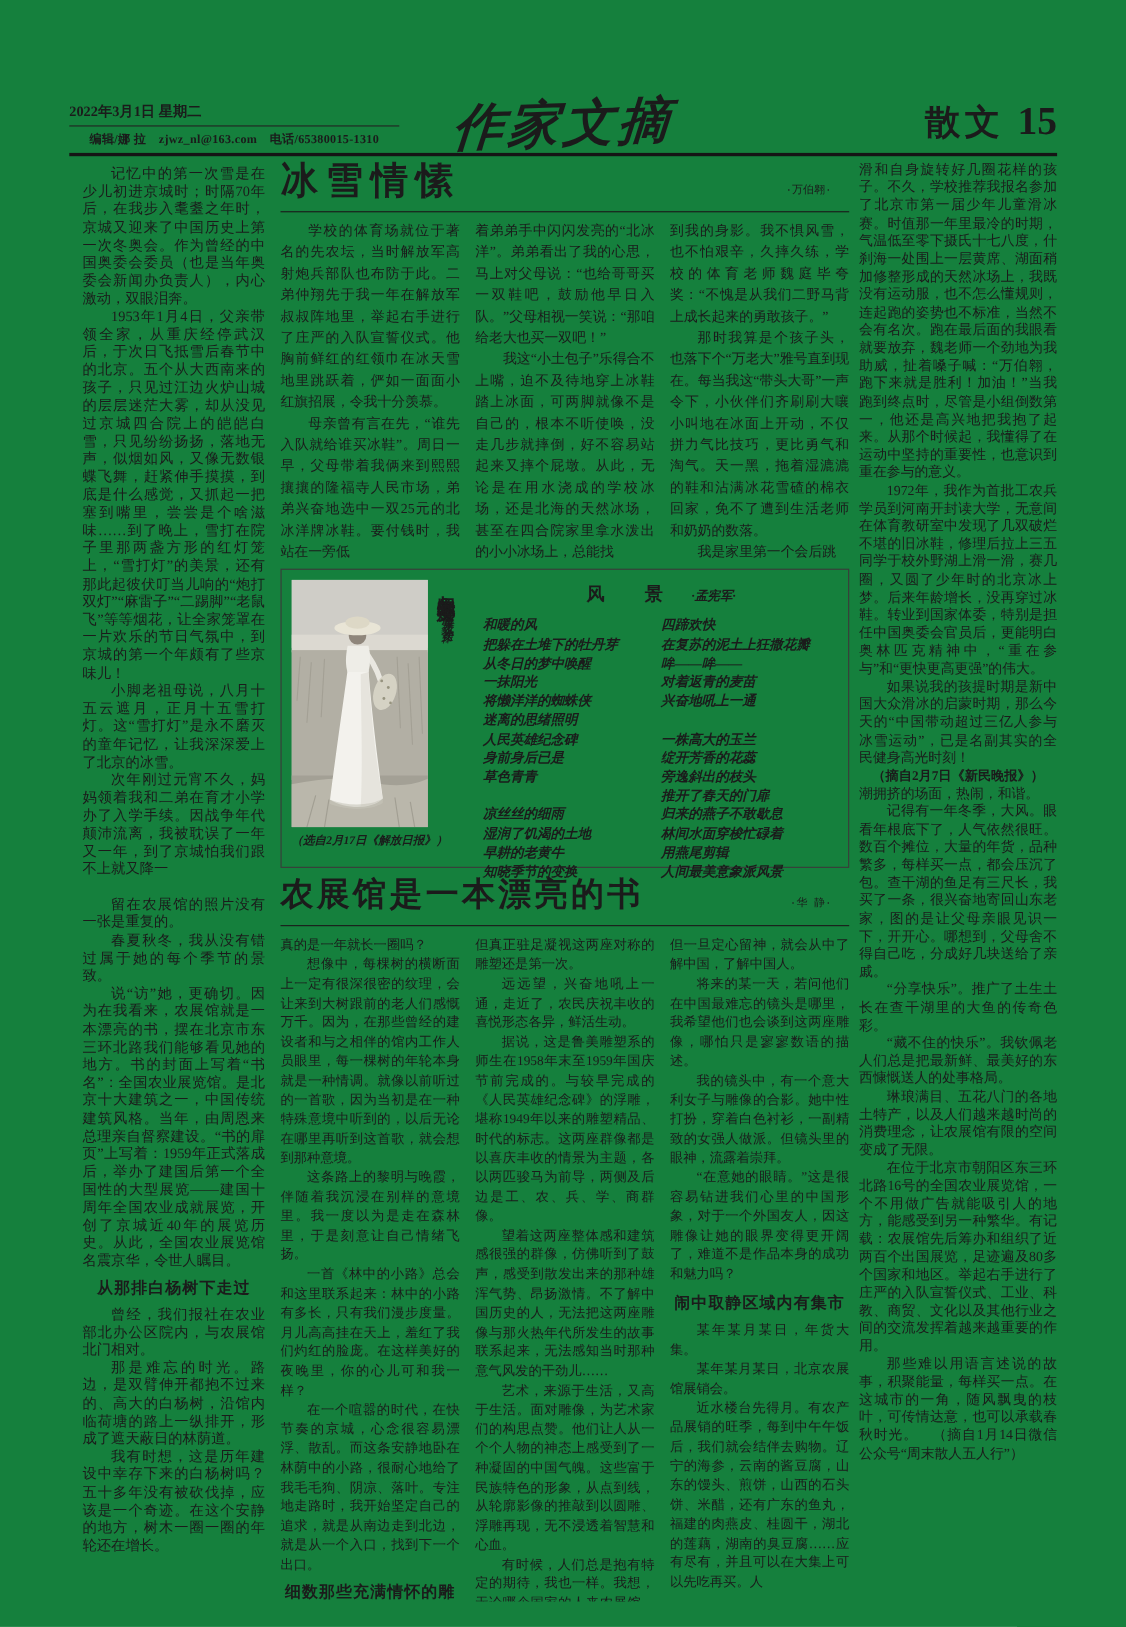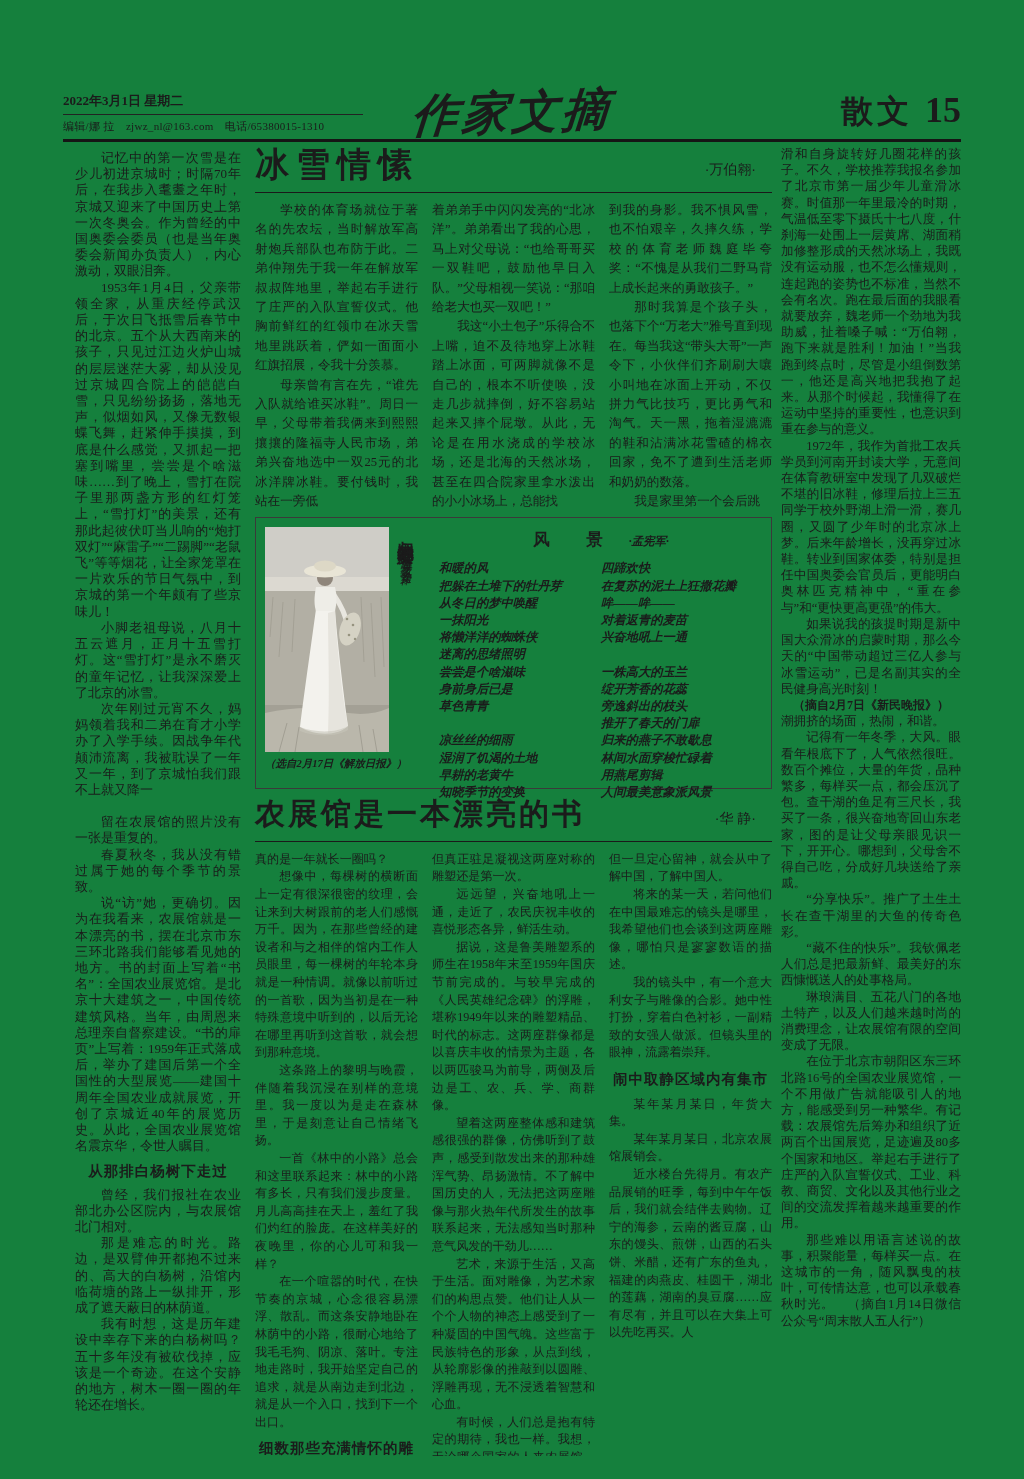--- a/index.html
+++ b/index.html
@@ -5,21 +5,21 @@
   html,body { margin:0; padding:0; background:#ffffff; }
   .page {
     position:relative; width:1024px; height:1479px;
     background:#15803d; color:#1b1b1b; overflow:hidden;
     font-family:"Liberation Serif","DejaVu Serif",serif;
   }
   
   .hdr { position:absolute; left:63px; top:82px; width:898px; height:54px; display:flex; align-items:flex-end; }
   .h-left { width:300px; padding-bottom:2px; }
   .h-date { font-size:13px; font-weight:bold; border-bottom:1px solid #222; padding-bottom:4px; margin-bottom:4px; }
-  .h-editor { font-size:11px; font-weight:normal; letter-spacing:0.3px; }
+  .h-editor { font-size:11px; font-weight:bold; letter-spacing:0.3px;text-align:center; }
   .h-center { flex:1; text-align:center; }
   .h-masthead { display:inline-block; font-size:46px; font-weight:bold; font-style:italic;
     transform:skewX(-6deg) rotate(-2deg); letter-spacing:4px; line-height:1; }
   .h-right { width:300px; text-align:right; padding-bottom:2px; white-space:nowrap; }
   .h-section { font-size:32px; font-weight:bold; letter-spacing:4px; }
   .h-pageno { font-size:36px; font-weight:bold; margin-left:8px; }
   .header-rule { position:absolute; left:63px; top:139px; width:898px; border-top:3px solid #151515; }
   
   .col-left { position:absolute; left:75px; top:150px; width:166px; height:1308px; overflow:hidden;
     font-size:13px; line-height:16.2px; text-align:justify; }
@@ -29,21 +29,21 @@
   .paras p { margin:0; text-indent:2em; }
   p.lead { margin:0; text-indent:0; }
   .part-gap { margin-top:16px; }
   h3.subhead { font-family:"Liberation Sans","DejaVu Sans",sans-serif; font-size:14.5px; font-weight:bold;
     text-align:center; margin:9px 0 7px 0; letter-spacing:1px; }
   p.source-line { margin:0; text-indent:1em; font-weight:bold; font-size:12px; }
   
   .title-row { display:flex; justify-content:space-between; align-items:flex-end;
     border-bottom:1.5px solid #1a1a1a; padding:0 6px 9px 0; }
   .top-title { margin:0; font-size:34px; font-weight:bold; letter-spacing:7px; line-height:1.1; }
-  .byline { font-family:Liberation Sans, sans-serif; font-size:14px; padding:0 10px 4px 0; }
+  .byline { font-family:Liberation Mono, monospace; font-size:10px; padding:0 10px 4px 0; }
   .cols3 { display:flex; gap:14px; margin-top:8px; height:310px; overflow:hidden;align-items:flex-end; }
   .tcol { width:163px; font-size:12.6px; line-height:19.4px; text-align:justify; }
   
   .poem-box { margin-top:6px; height:272px; border:1px solid #3a3a3a; box-sizing:border-box;
     display:flex; padding:9px 8px 6px 9px; }
   .paint-col { width:170px; }
   .paint-row { display:flex; }
   .painting-svg { width:124px; height:225px; display:block; }
   .v-caption { writing-mode:vertical-rl; height:225px; margin-left:5px; }
   .cap-title { font-size:17px; font-weight:bold; letter-spacing:2px; }
@@ -189,21 +189,21 @@
           <span class="poem-byline">·孟宪军·</span>
         </div>
         <div class="poem-cols">
           <div class="poem-lines">
               <p>和暖的风</p>
               <p>把躲在土堆下的牡丹芽</p>
               <p>从冬日的梦中唤醒</p>
               <p>一抹阳光</p>
               <p>将懒洋洋的蜘蛛侠</p>
               <p>迷离的思绪照明</p>
-              <p>尝尝是个啥滋味</p>
+              <p>人民英雄纪念碑</p>
               <p>身前身后已是</p>
               <p>草色青青</p>
               <p></p>
               <p>凉丝丝的细雨</p>
               <p>湿润了饥渴的土地</p>
               <p>早耕的老黄牛</p>
               <p>知晓季节的变换</p>
             </div>
           <div class="poem-lines">
               <p>四蹄欢快</p>
@@ -250,20 +250,21 @@
               <p>望着这两座整体感和建筑感很强的群像，仿佛听到了鼓声，感受到散发出来的那种雄浑气势、昂扬激情。不了解中国历史的人，无法把这两座雕像与那火热年代所发生的故事联系起来，无法感知当时那种意气风发的干劲儿……</p>
               <p>艺术，来源于生活，又高于生活。面对雕像，为艺术家们的构思点赞。他们让人从一个个人物的神态上感受到了一种凝固的中国气魄。这些富于民族特色的形象，从点到线，从轮廓影像的推敲到以圆雕、浮雕再现，无不浸透着智慧和心血。</p>
               <p>有时候，人们总是抱有特定的期待，我也一样。我想，无论哪个国家的人来农展馆，一进大门，就会被这两座雕像吸引。初看时或许没有什么感觉，</p>
             </div>
         </div>
         <div class="bcol">
           <p class="lead">但一旦定心留神，就会从中了解中国，了解中国人。</p>
           <div class="paras">
               <p>将来的某一天，若问他们在中国最难忘的镜头是哪里，我希望他们也会谈到这两座雕像，哪怕只是寥寥数语的描述。</p>
               <p>我的镜头中，有一个意大利女子与雕像的合影。她中性打扮，穿着白色衬衫，一副精致的女强人做派。但镜头里的眼神，流露着崇拜。</p>
+              <p>“在意她的眼睛。”这是很容易钻进我们心里的中国形象，对于一个外国友人，因这雕像让她的眼界变得更开阔了，难道不是作品本身的成功和魅力吗？</p>
             </div>
           <h3 class="subhead">闹中取静区域内有集市</h3>
           <div class="paras">
               <p>某年某月某日，年货大集。</p>
               <p>某年某月某日，北京农展馆展销会。</p>
               <p>近水楼台先得月。有农产品展销的旺季，每到中午午饭后，我们就会结伴去购物。辽宁的海参，云南的酱豆腐，山东的馒头、煎饼，山西的石头饼、米醋，还有广东的鱼丸，福建的肉燕皮、桂圆干，湖北的莲藕，湖南的臭豆腐……应有尽有，并且可以在大集上可以先吃再买。人</p>
             </div>
         </div>
       </div>
     </section>

